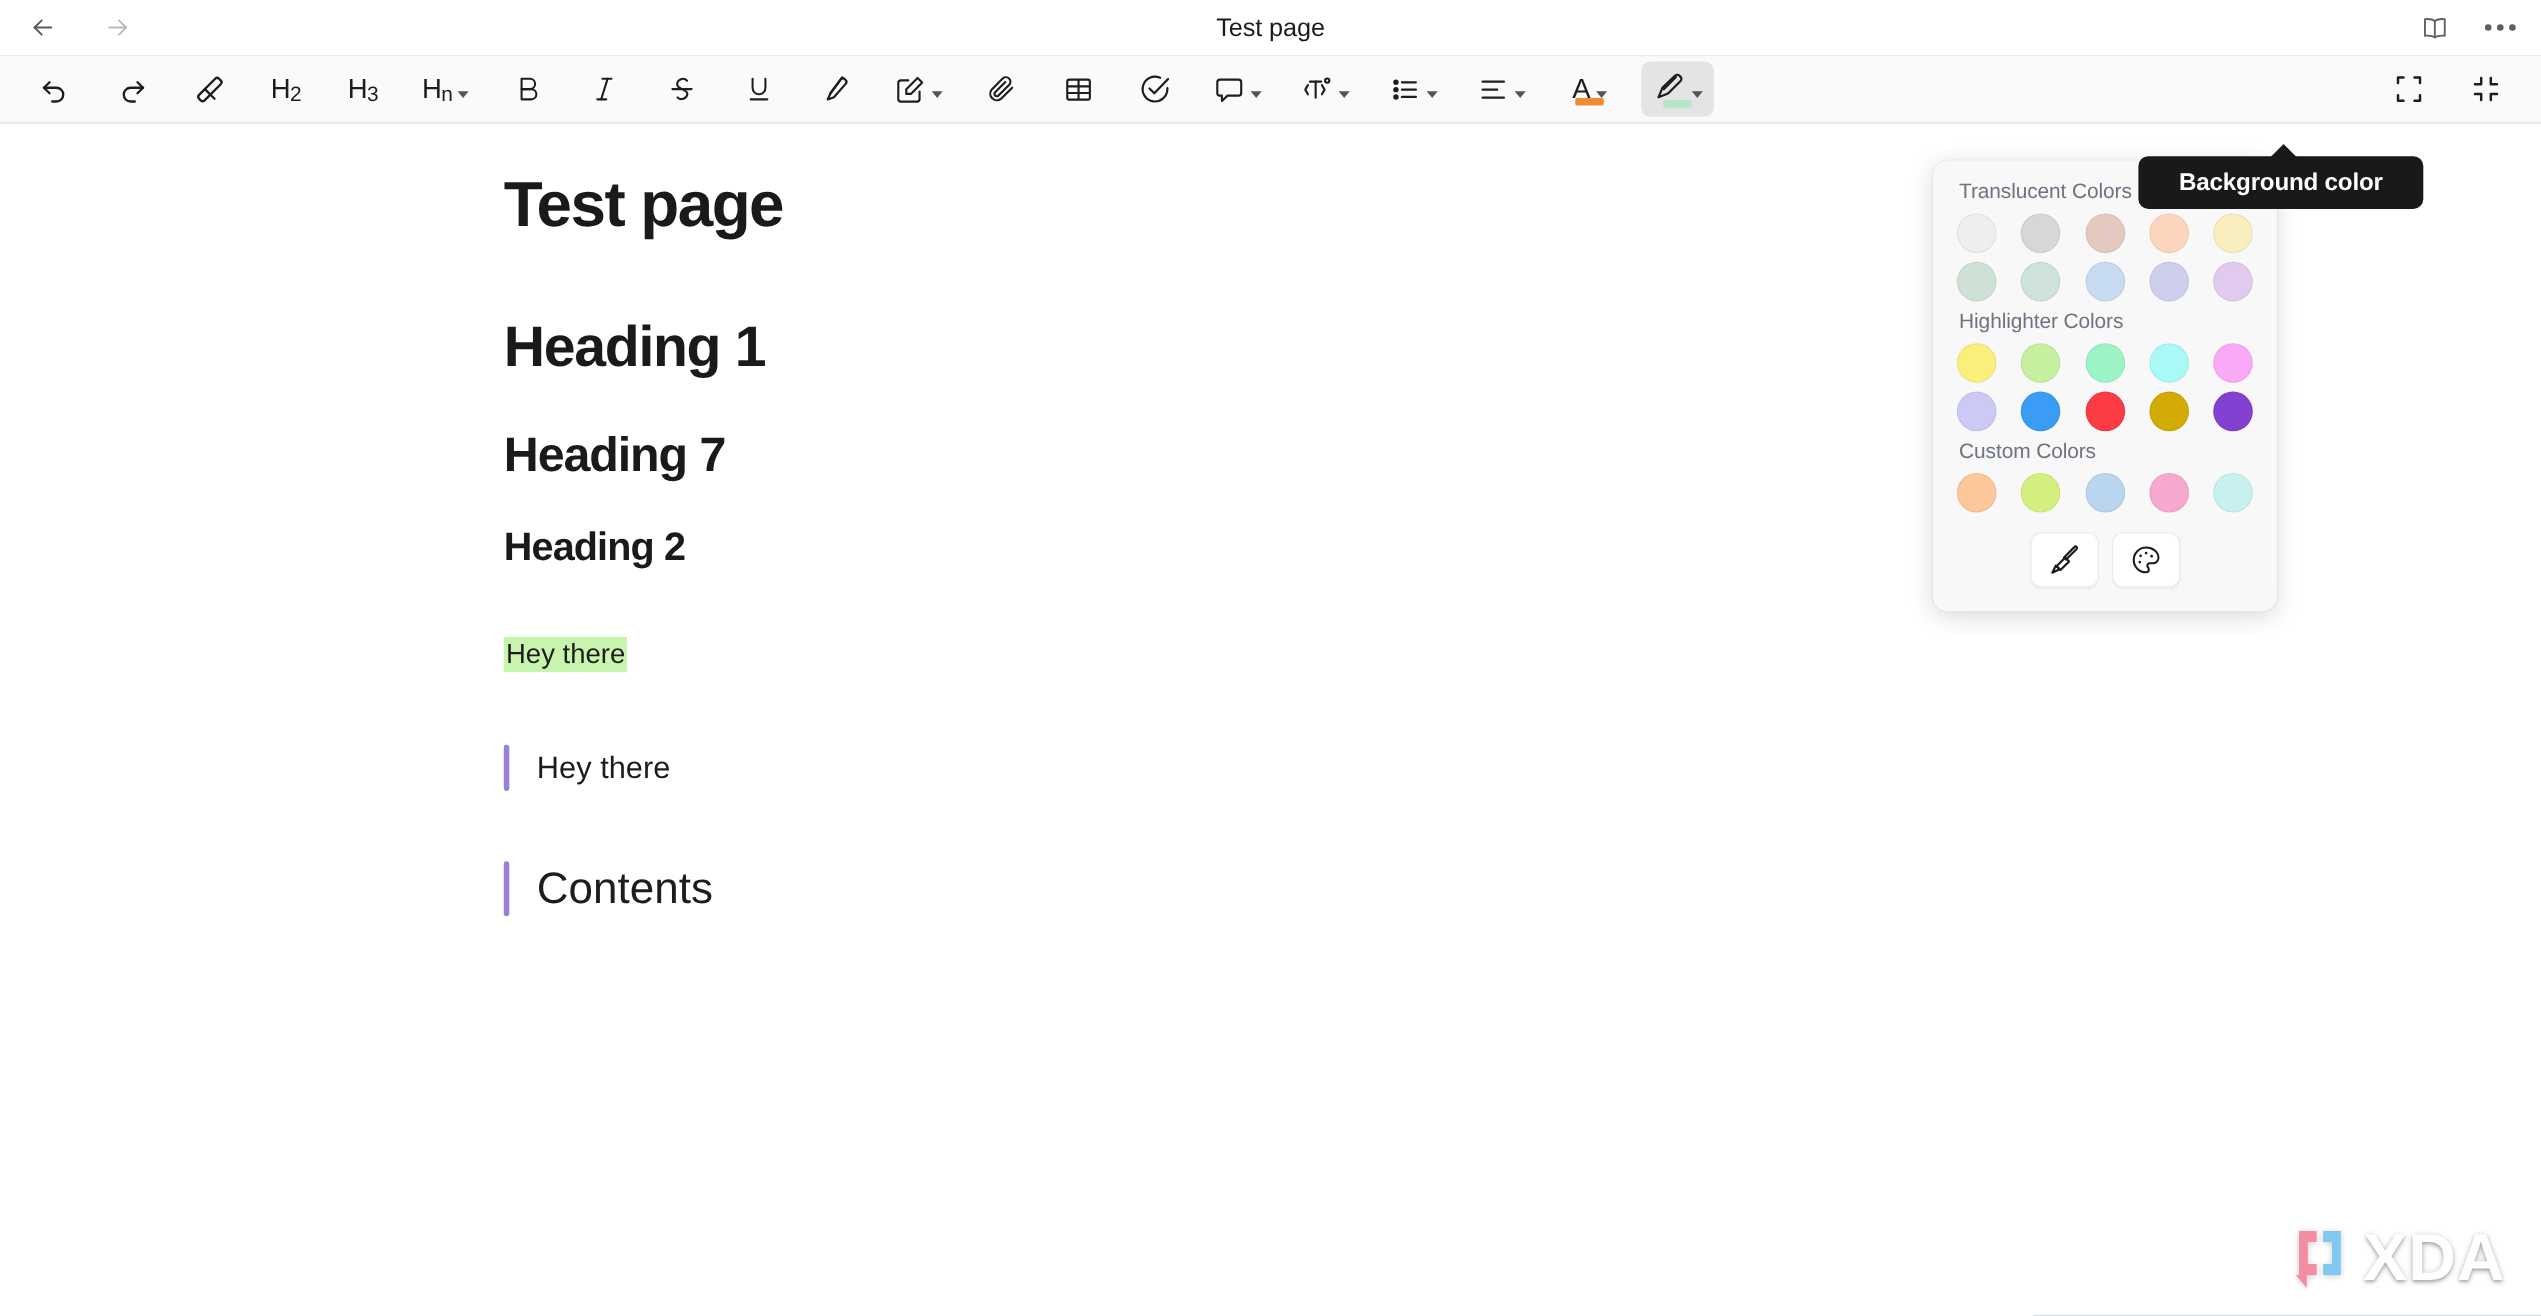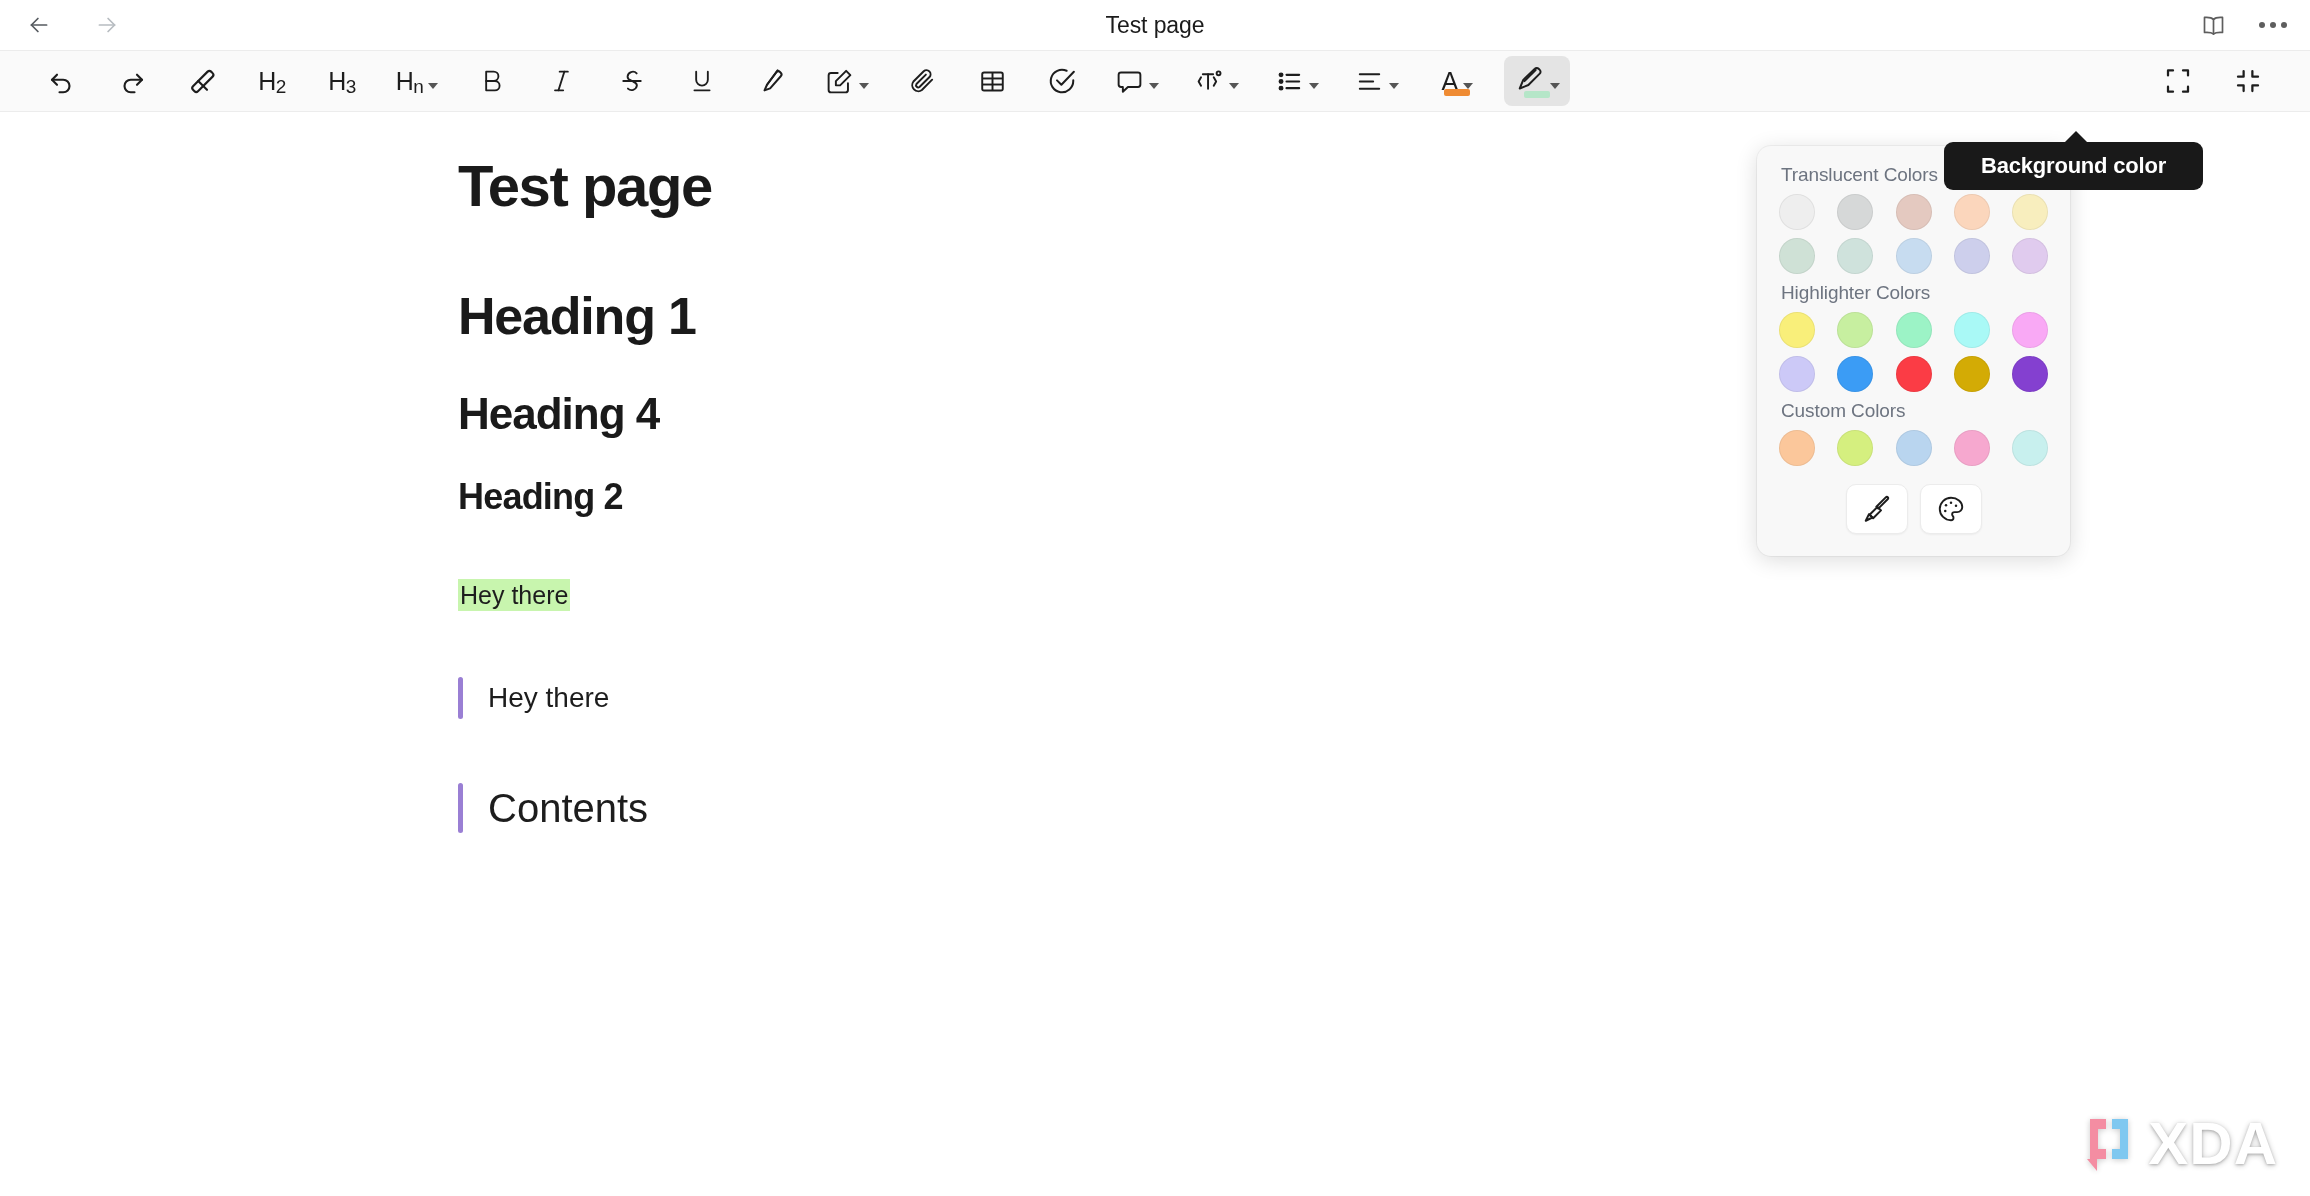--- a/index.html
+++ b/index.html
@@ -72,21 +72,21 @@
   
   .toolbar {
     position: relative;
     height: 62px;
     width: 100%;
     background: #fafafa;
     border-top: 1px solid #ececec;
     border-bottom: 1px solid #ececec;
     display: flex;
     align-items: center;
-    padding: 0 34px;
+    padding: 0 22px;
     gap: 0px;
   }
   .tool {
     position: relative;
     height: 50px;
     min-width: 56px;
     border-radius: 8px;
     display: flex;
     align-items: center;
     justify-content: center;
@@ -514,21 +514,21 @@
         <polyline points="4 15.5 8.5 15.5 8.5 20"></polyline>
           <polyline points="20 15.5 15.5 15.5 15.5 20"></polyline>
       </svg>
     </div>
   </div>
 
   <div class="doc-area">
     <div class="doc-inner">
       <div class="d-title">Test page</div>
       <div class="d-h1">Heading 1</div>
-      <div class="d-h2">Heading 4</div>
+      <div class="d-h2">Heading 7</div>
       <div class="d-h3">Heading 2</div>
 
       <div class="d-para-block">
         <div class="d-p">
           <span class="hl" style="background:#c8f5ae;">Hey there</span>
         </div>
       </div>
 
       <div class="quote q1">
         <span class="quote-bar"></span>

